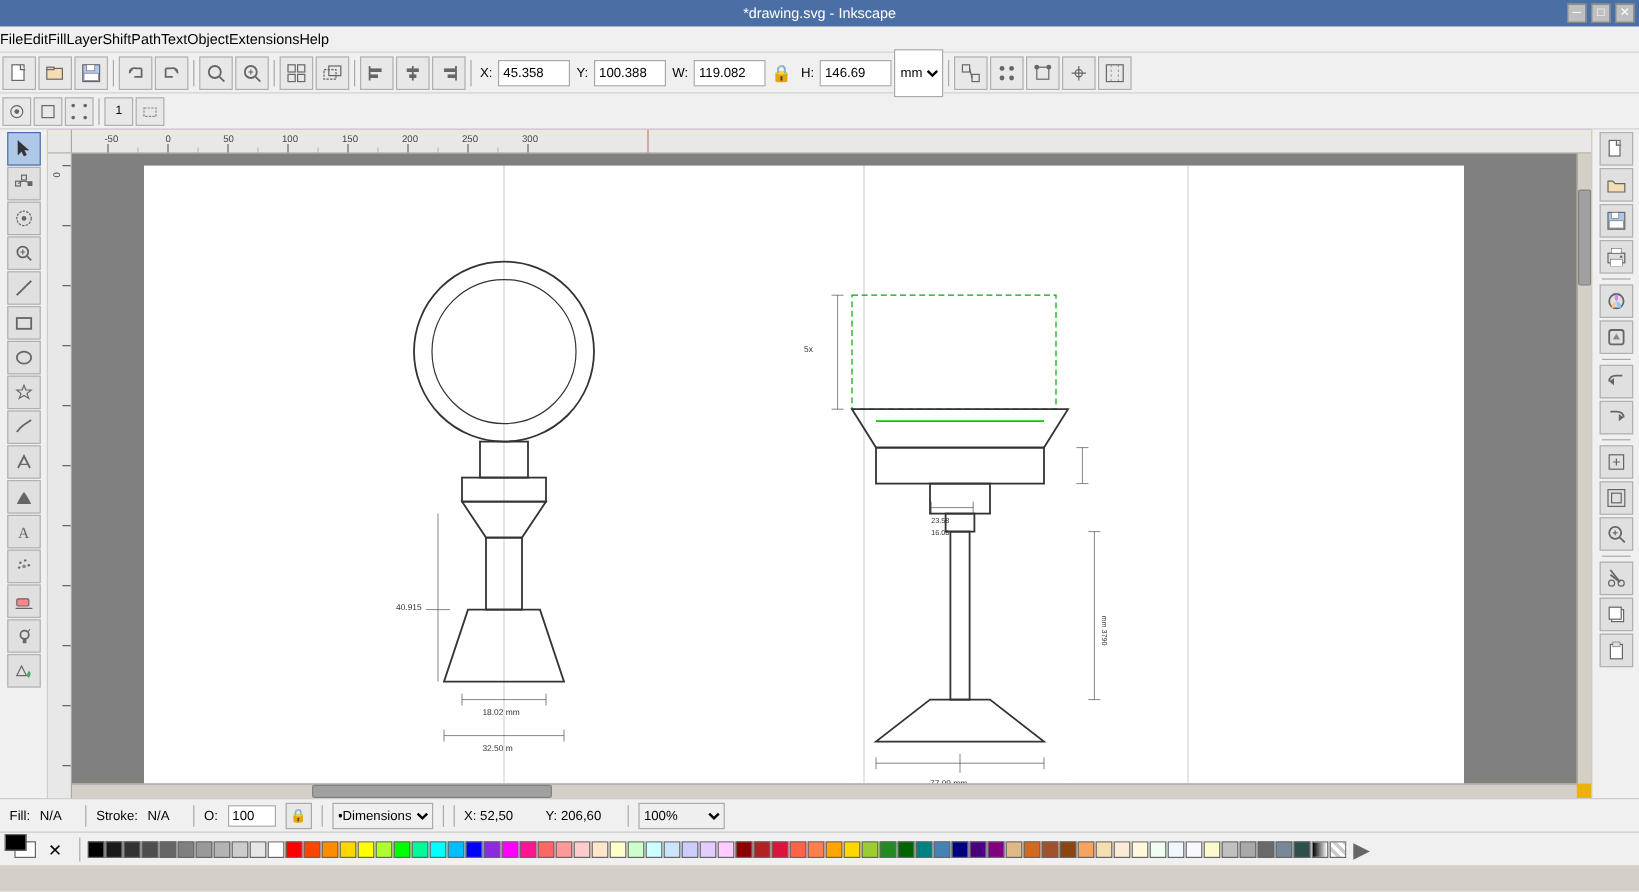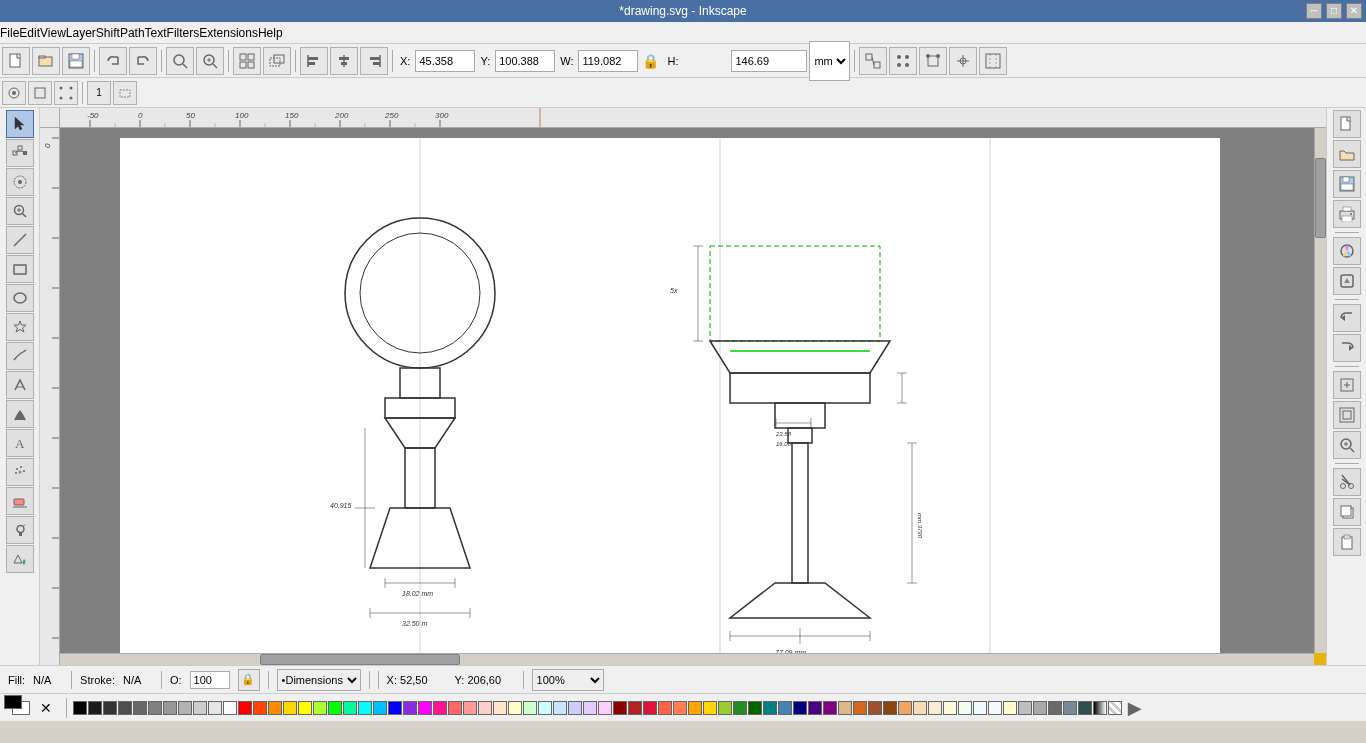--- a/index.html
+++ b/index.html
@@ -116,21 +116,20 @@
       position: relative;
     }
     .tool-btn.active { background: #b0c8e8; border-color: #4a6fa5; }
 
     
     #canvas-area {
       flex: 1;
       background: #eab308;
       position: relative;
       overflow: hidden;
-      font-style: italic;
     }
     #ruler-top {
       position: absolute;
       top: 0; left: 20px; right: 0;
       height: 20px;
       background: #e8e8e8;
       border-bottom: 1px solid #aaa;
       overflow: hidden;
     }
     #ruler-left {
@@ -285,26 +284,26 @@
   <div id="titlebar-controls">
     <div class="title-btn">─</div>
     <div class="title-btn">□</div>
     <div class="title-btn">✕</div>
   </div>
 </div>
 
 <div id="menubar">
   <div class="menu-item">File</div>
   <div class="menu-item">Edit</div>
-  <div class="menu-item">View</div>
+  <div class="menu-item">Fill</div>
   <div class="menu-item">Layer</div>
   <div class="menu-item">Shift</div>
   <div class="menu-item">Path</div>
   <div class="menu-item">Text</div>
-  <div class="menu-item">Filters</div>
+  <div class="menu-item">Object</div>
   <div class="menu-item">Extensions</div>
   <div class="menu-item">Help</div>
 </div>
 
 <div id="toolbar">
   <div class="tb-btn" title="New">
     <svg width="16" height="16" viewBox="0 0 16 16">
         <rect x="2" y="1" width="10" height="13" fill="white" stroke="#666" stroke-width="1"></rect>
         <polyline points="9,1 9,5 13,5" fill="#ddd" stroke="#666" stroke-width="1"></polyline>
       </svg>
@@ -391,21 +390,21 @@
   </div>
   <div class="tb-sep"></div>
   <span class="tb-label">X:</span>
   <input class="tb-input" value="45.358" style="width: 60px;">
   <span class="tb-label">Y:</span>
   <input class="tb-input" value="100.388" style="width: 60px;">
   <span class="tb-label">W:</span>
   <input class="tb-input" value="119.082" style="width: 60px;">
   <div class="tb-lock">🔒</div>
   <span class="tb-label">H:</span>
-  <input class="tb-input" value="146.69" style="width: 76px; margin-left: 48px;">
+  <input class="tb-input" value="146.69" style="width: 60px;">
   <select class="tb-select">
     <option>mm</option>
     <option>px</option>
     <option>pt</option>
     <option>cm</option>
     <option>in</option>
   </select>
   <div class="tb-sep"></div>
   <div class="tb-btn">
     <svg width="16" height="16" viewBox="0 0 16 16">

